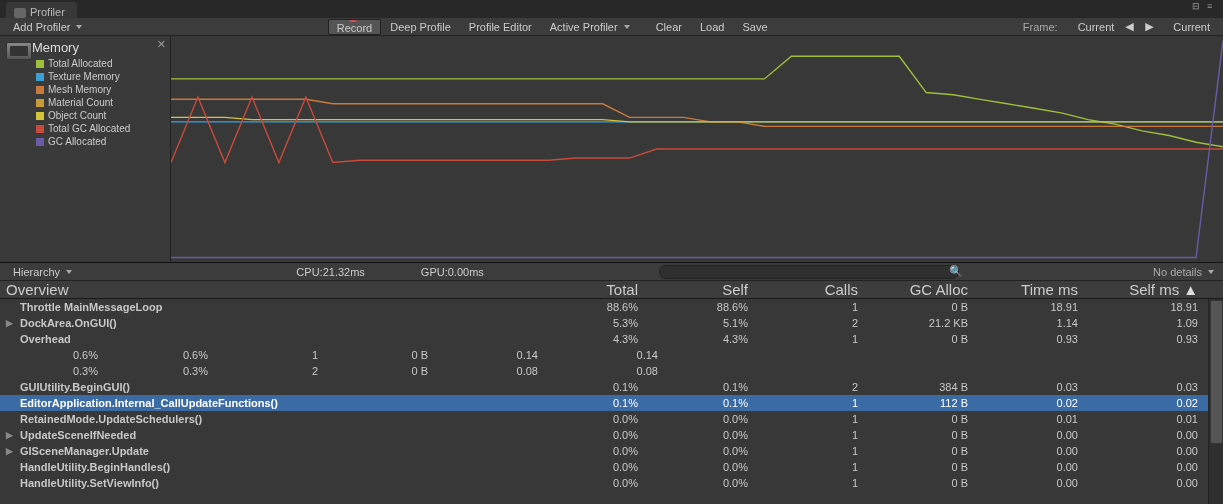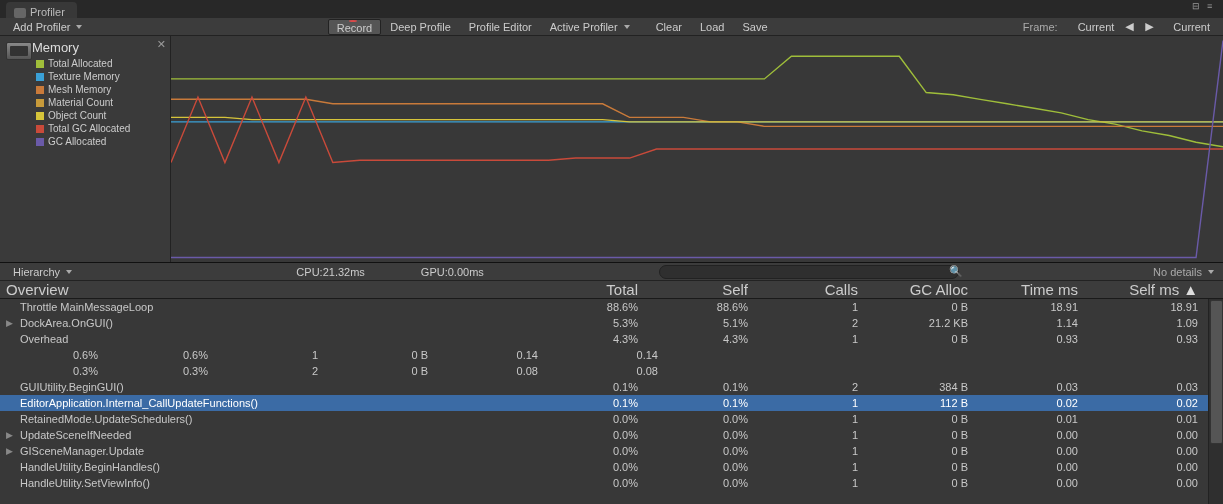--- a/index.html
+++ b/index.html
@@ -43,21 +43,21 @@
 
 .table-header { height: 18px; background: #3c3c3c; border-bottom: 1px solid #1a1a1a; display: flex; font-size: 15px; color: #ccc; }
 .col-overview { width: 540px; padding-left: 6px; display: flex; align-items: center; }
 .col { width: 110px; text-align: right; padding-right: 12px; display: flex; align-items: center; justify-content: flex-end; }
 .col-sort { width: 120px; }
 .sort-ind { margin-left: 4px; color: #ddd; }
 
 .table-body { height: calc(504px - 18px - 18px - 227px - 18px - 18px); overflow: hidden; position: relative; }
 .row { height: 16px; display: flex; font-size: 11px; color: #c8c8c8; align-items: center; }
 .row.selected { background: #3b6ba5; color: #fff; }
-.row .col-overview { gap: 4px; }
+.row .col-overview { gap: 4px; font-weight: bold; }
 .expand-arrow { width: 10px; color: #888; font-size: 9px; }
 .scrollbar { position: absolute; right: 0; top: 0; width: 15px; height: 100%; background: #2f2f2f; border-left: 1px solid #222; }
 .scroll-thumb { width: 13px; margin: 1px; height: 70%; background: #555; border-radius: 2px; border: 1px solid #333; }
 </style>
 </head>
 <body>
 
 <div class="window-controls">
   <span>⊟</span>
   <span>≡</span>

